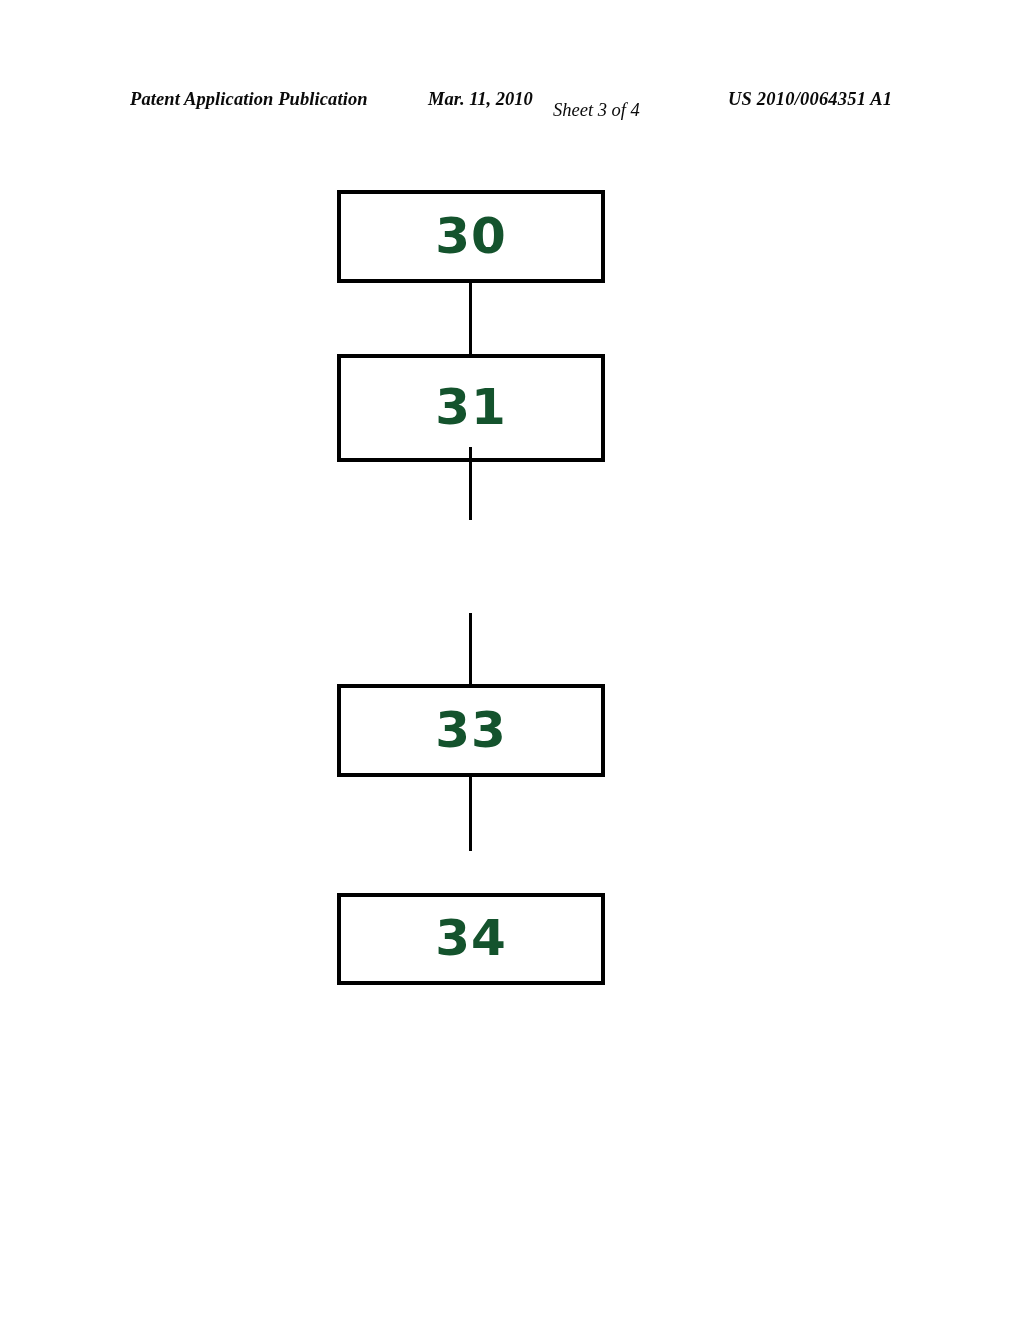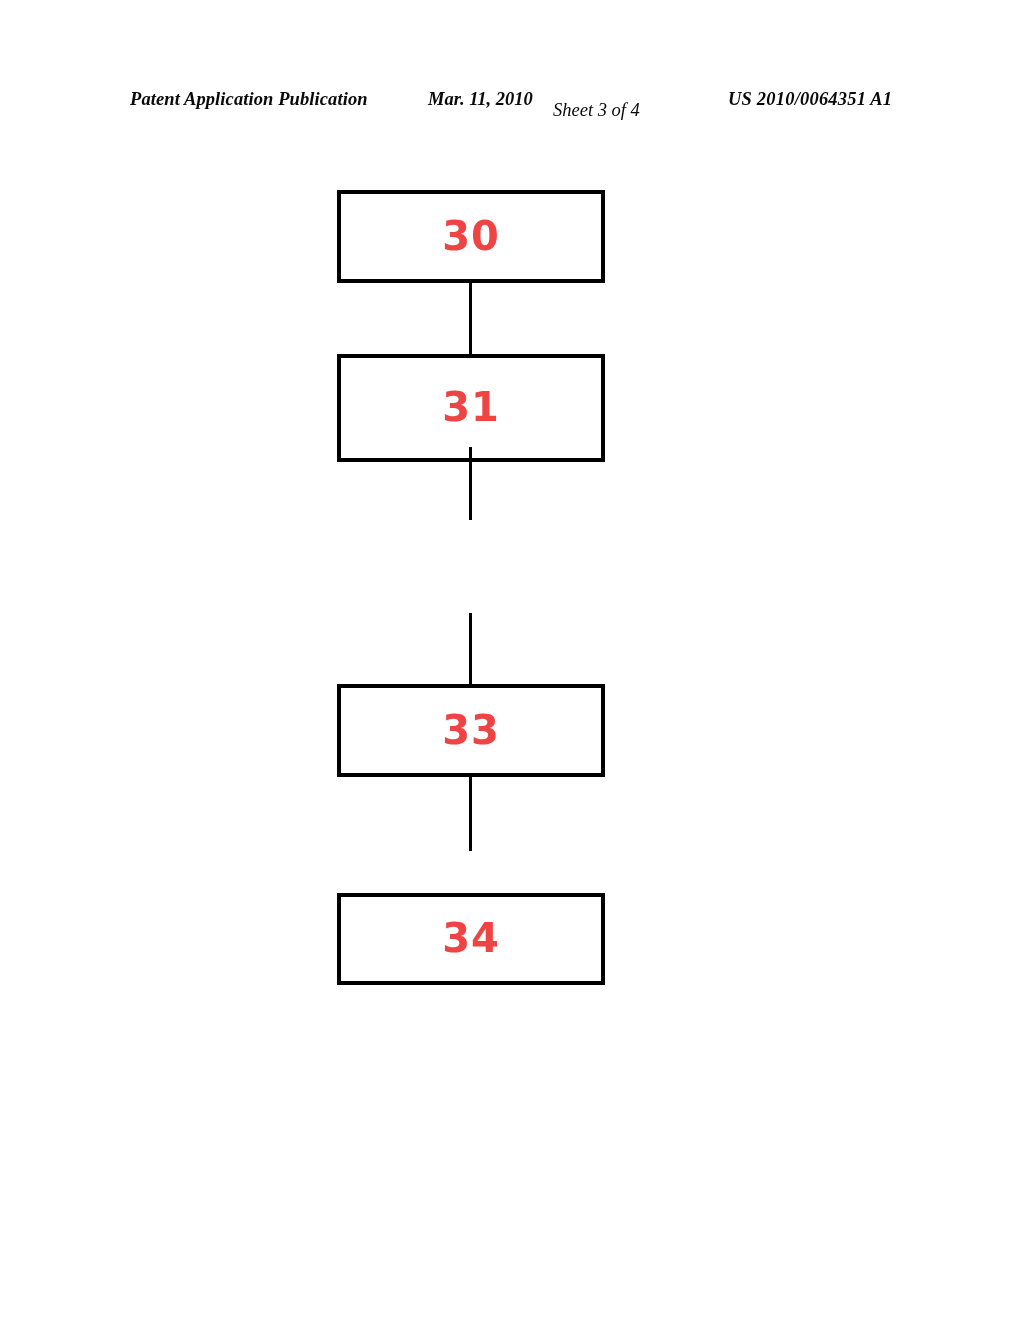--- a/index.html
+++ b/index.html
@@ -56,24 +56,24 @@
     box-sizing: border-box;
     border: 4px solid #000000;
     background: #ffffff;
     display: flex;
     align-items: center;
     justify-content: center;
   }
   .flow-box .box-label {
     font-family: "DejaVu Sans", sans-serif;
     font-weight: bold;
-    font-size: 40px;
+    font-size: 50px;
     line-height: 50px;
     letter-spacing: 1px;
-    color: #ef4444;
+    color: #14532d;
     display: block;
     transform: translateY(-1px);
   }
 
   
   .box-30 { top: 190px; height: 93px; }
   .box-31 { top: 354px; height: 108px; }
   .box-32 { top: 520px; height: 93px; }
   .box-33 { top: 684px; height: 93px; }
   .box-34 { top: 893px; height: 92px; }

